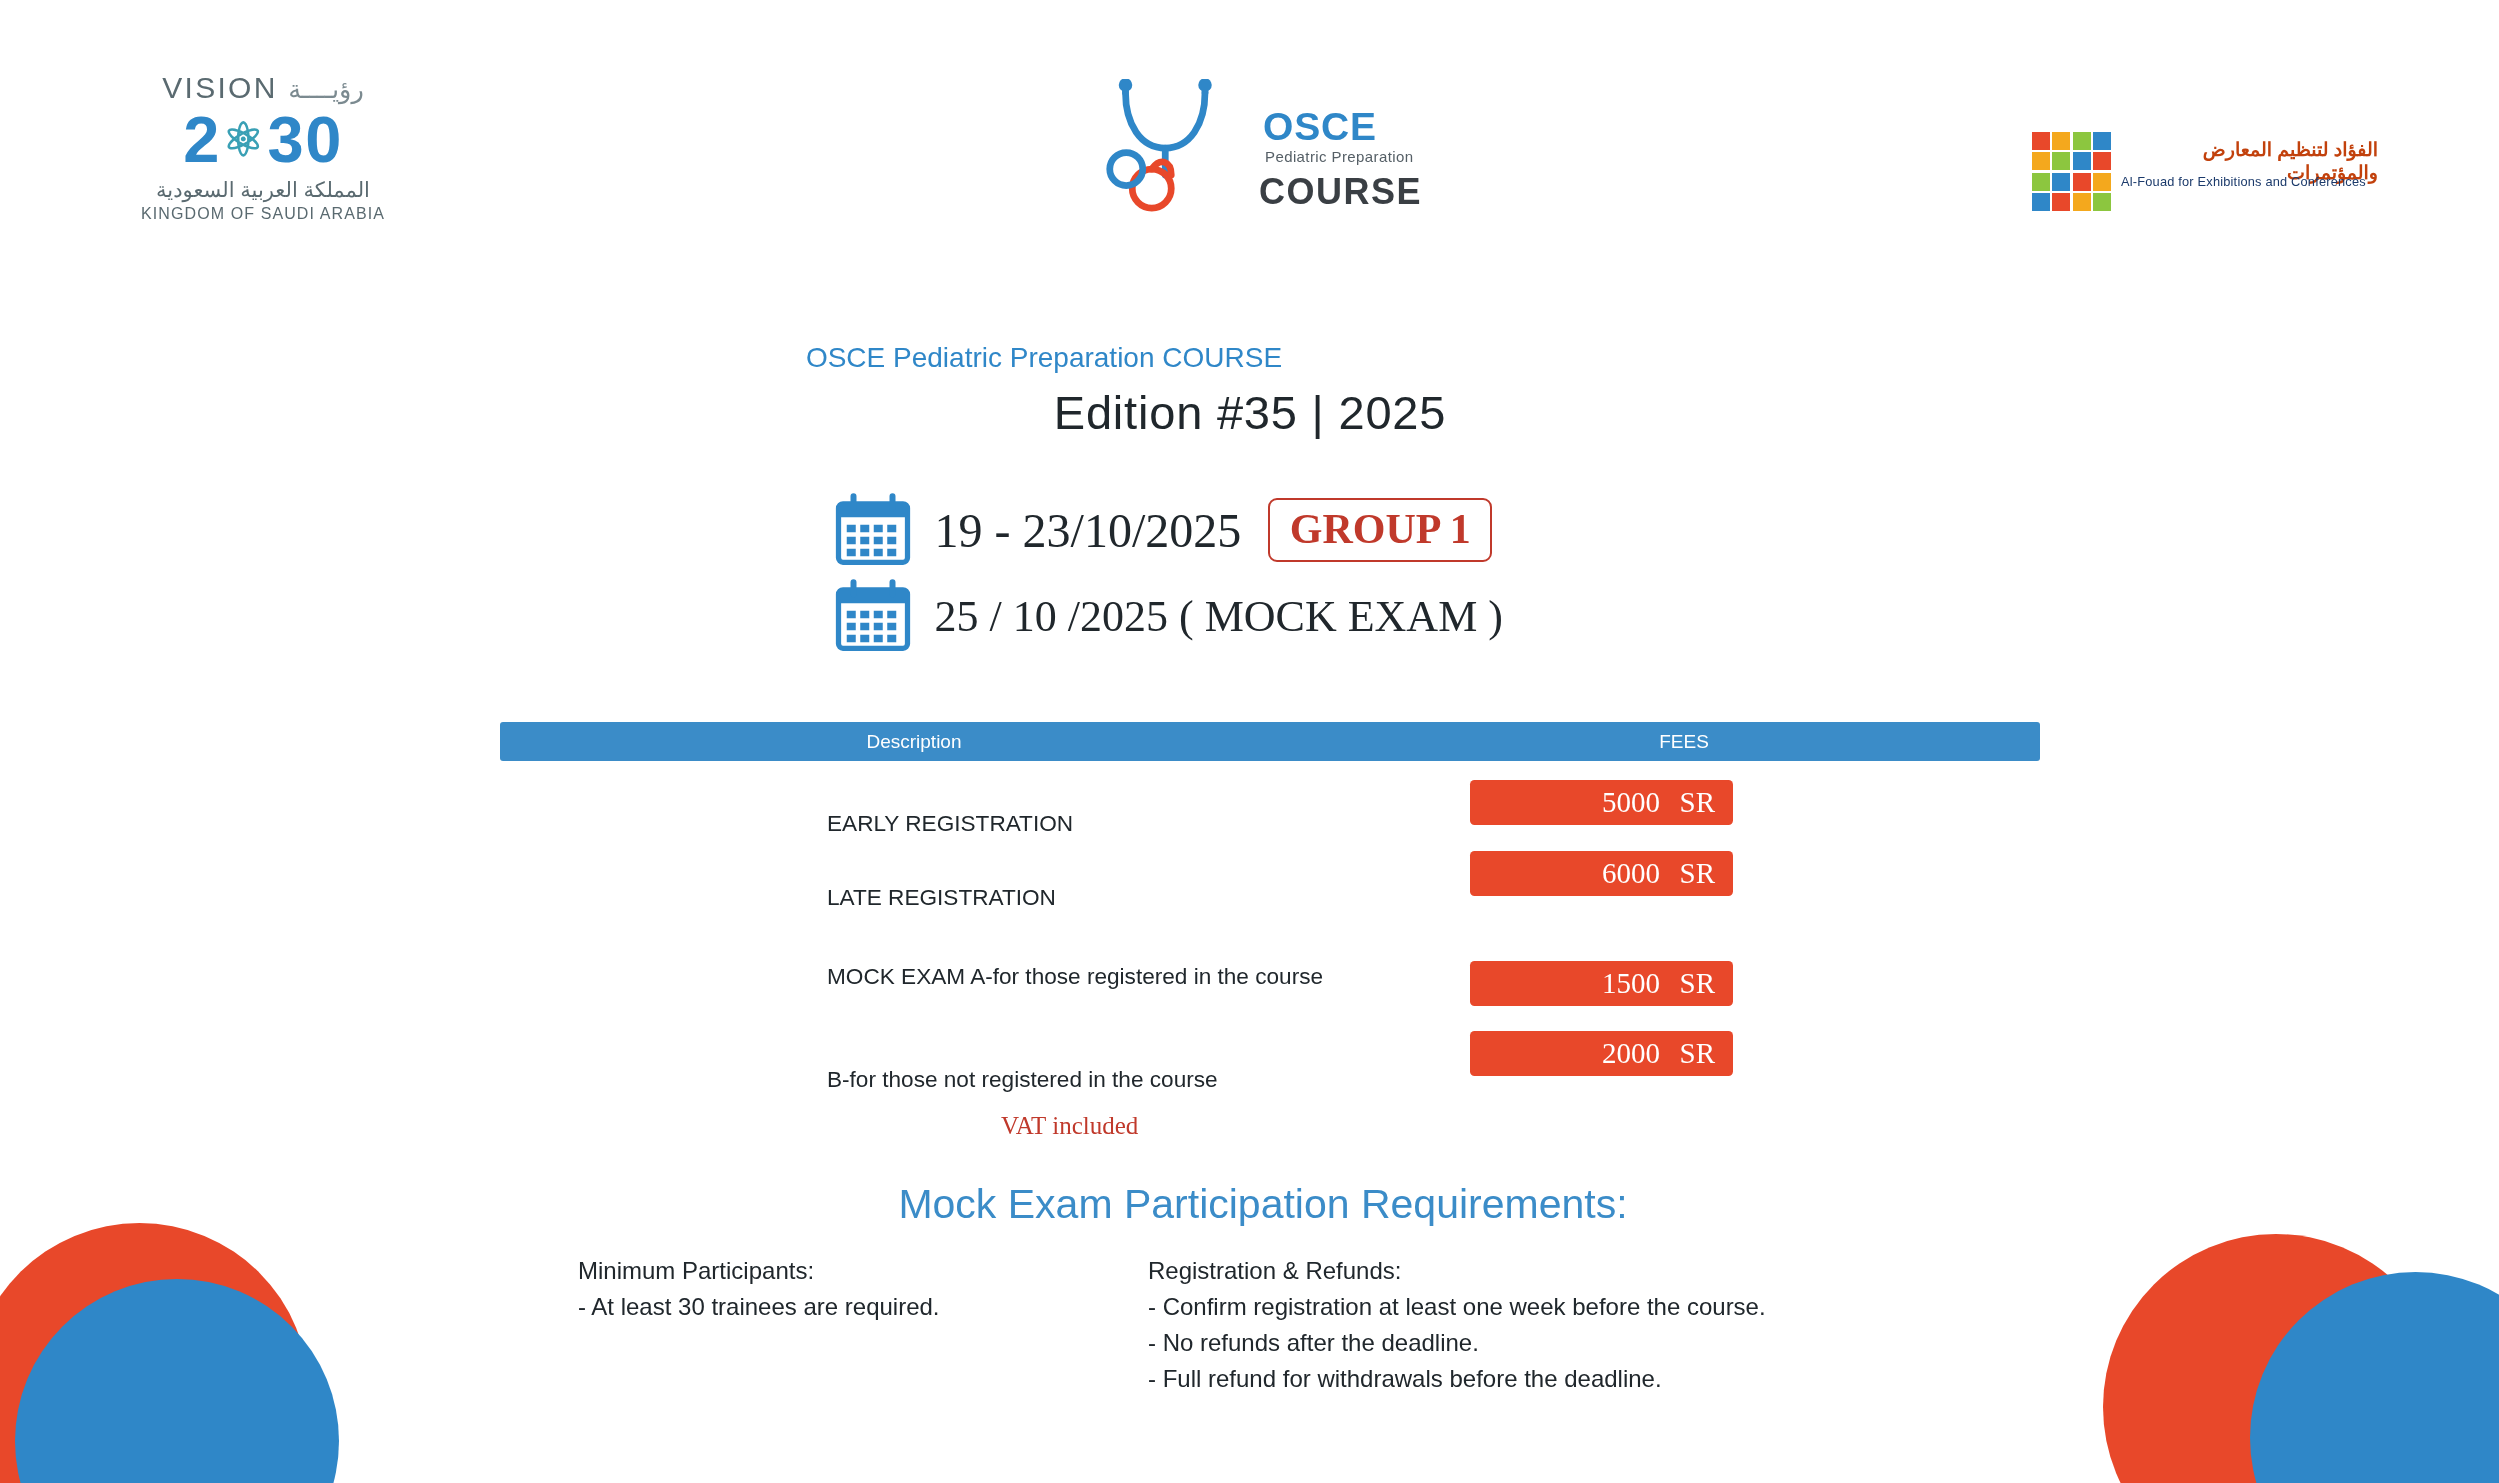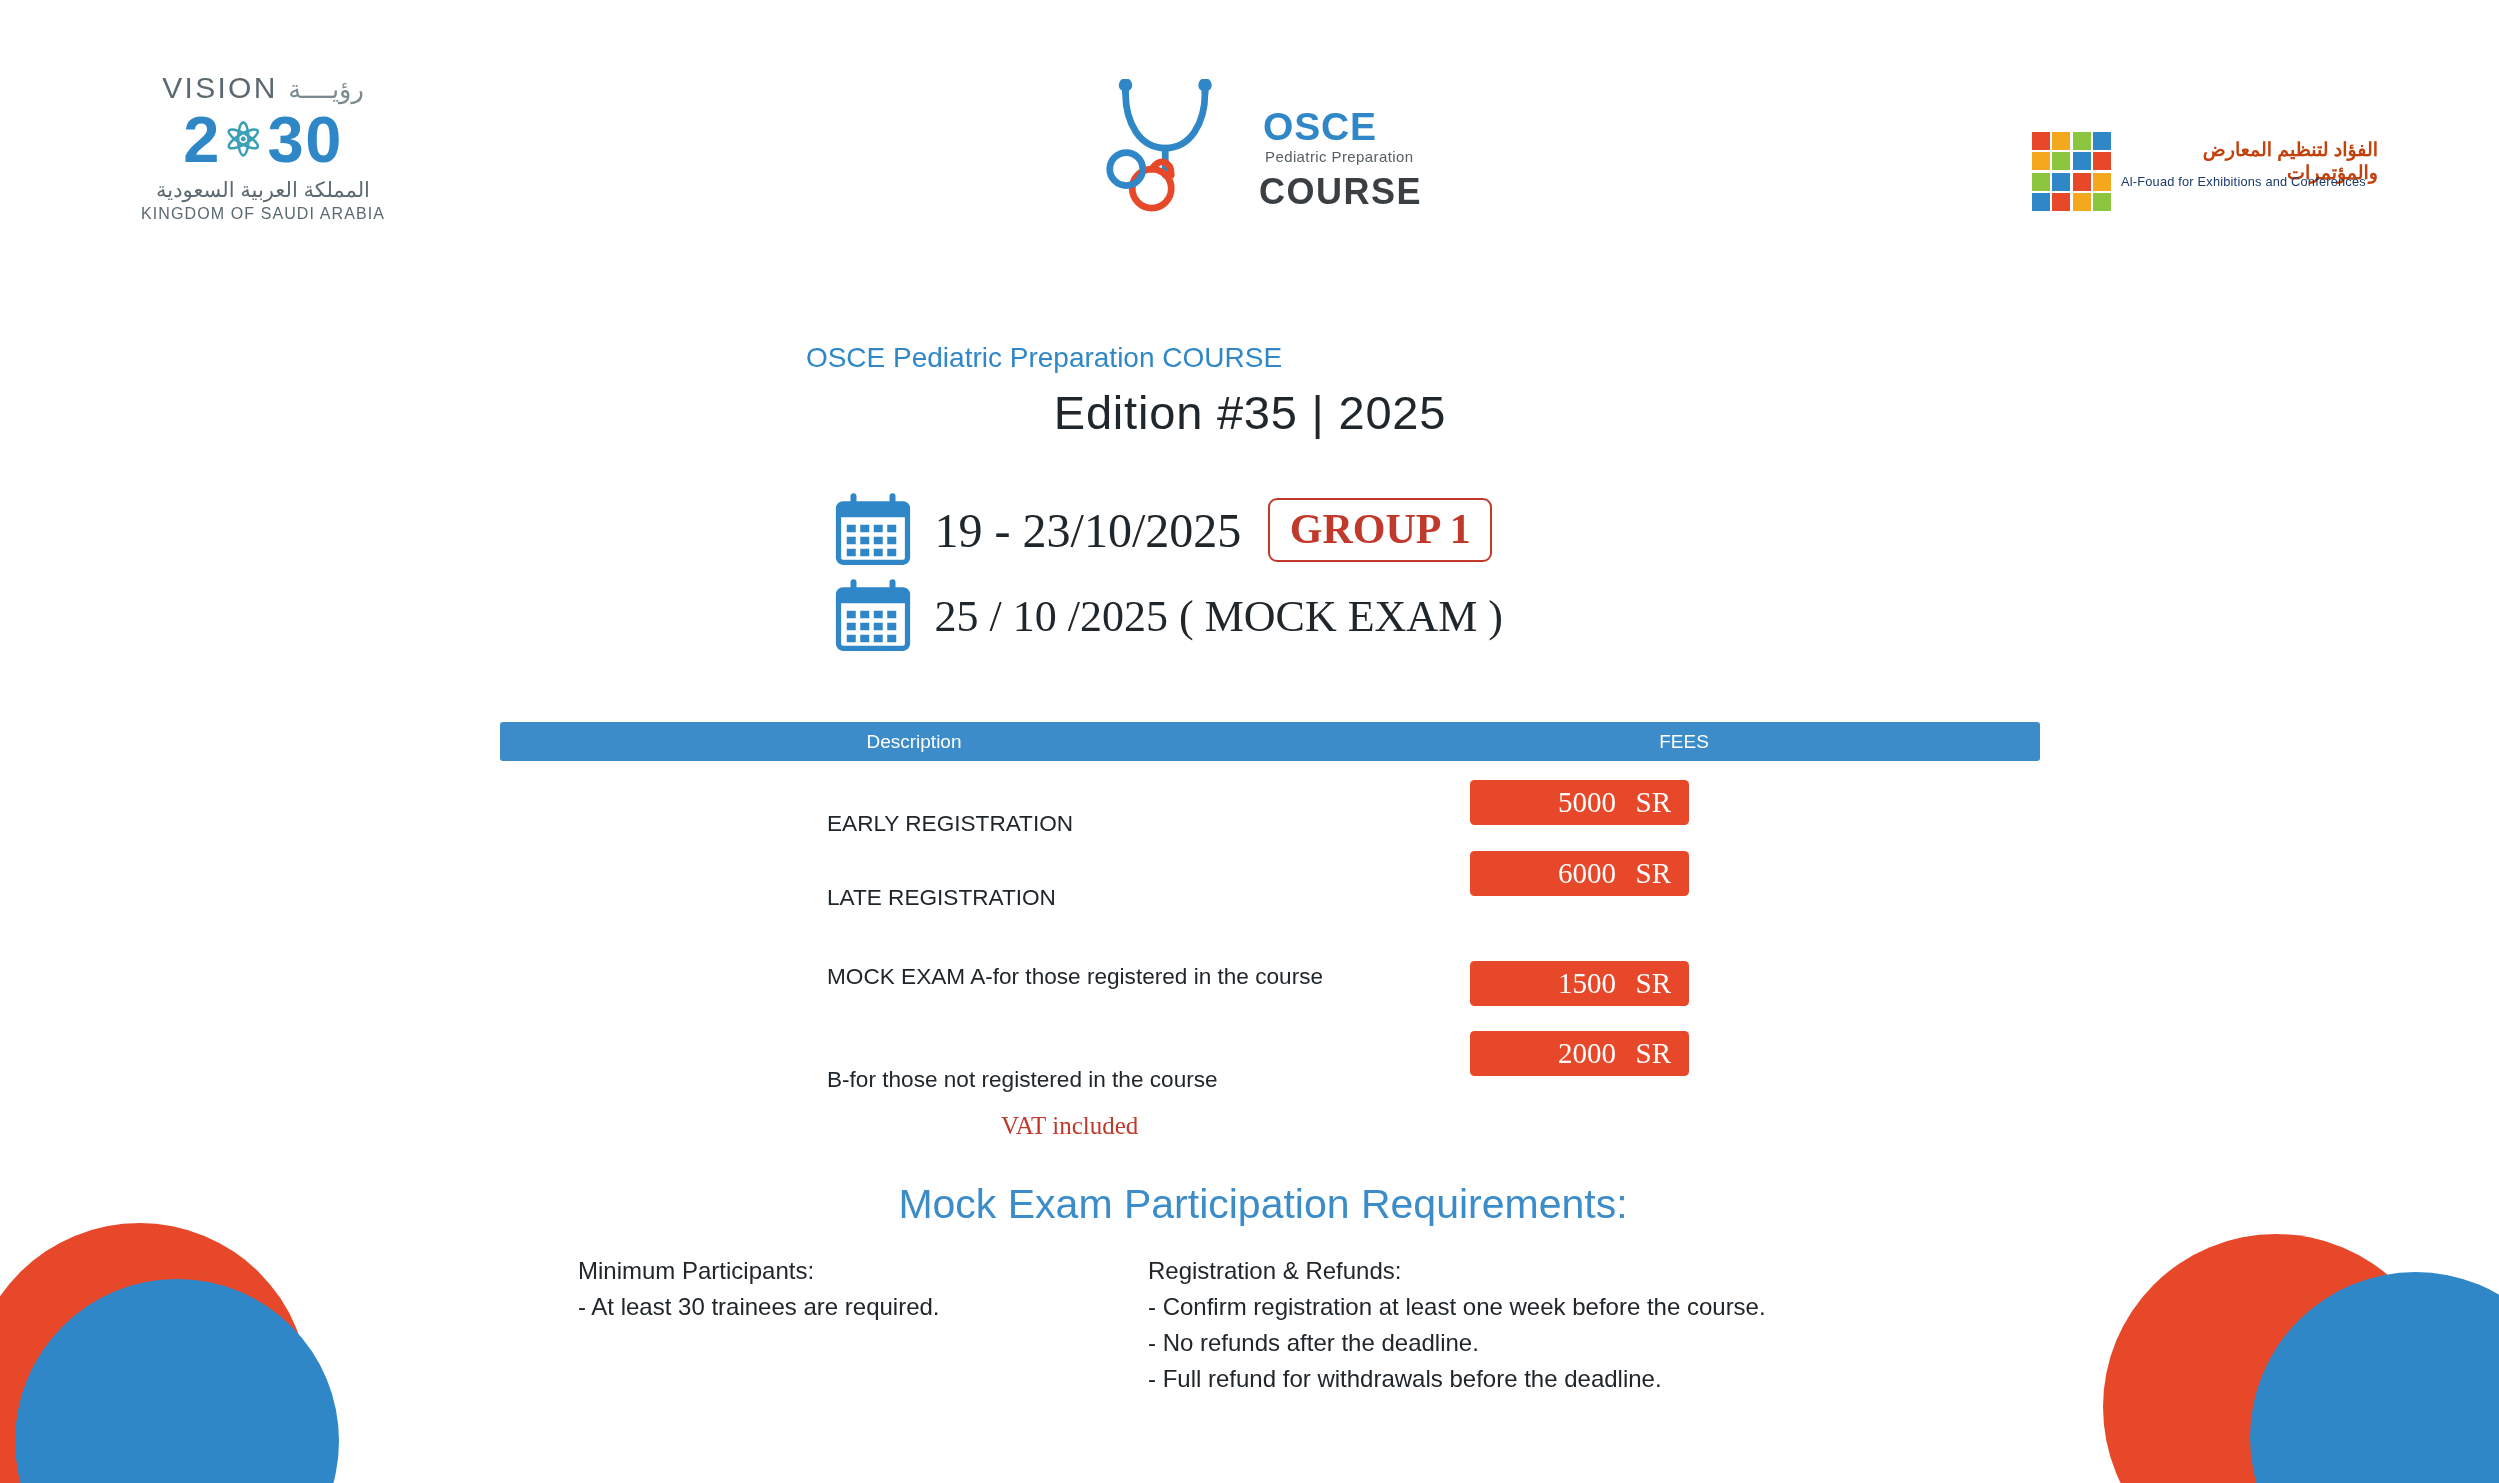--- a/index.html
+++ b/index.html
@@ -119,21 +119,21 @@
   }
   .th-desc { width: 828px; text-align: center; color: #fff; font-size: 19px; }
   .th-fees { flex: 1; text-align: center; color: #fff; font-size: 19px; }
 
   .fee-row { position: absolute; left: 500px; width: 1540px; display: flex; align-items: flex-start; margin-top: 24px; }
   .fee-label {
     width: 828px; padding-left: 327px; box-sizing: border-box;
     font-size: 22.6px; color: #20272c; line-height: 1.42;
   }
   .fee-chip {
-    position: absolute; width: 219px; height: 45px;
+    position: absolute; width: 263px; height: 45px;
     background: #e8482a; border-radius: 4.5px;
     display: flex; align-items: center; justify-content: flex-end;
     padding-right: 18px; box-sizing: border-box;
     font-family: "Liberation Serif", serif; color: #fff;
   }
   .fee-amount { font-size: 29px; }
   .fee-cur { font-size: 29px; margin-left: 19.6px; }
 
   .vat {
     position: absolute; left: 1001px; top: 1112px;

